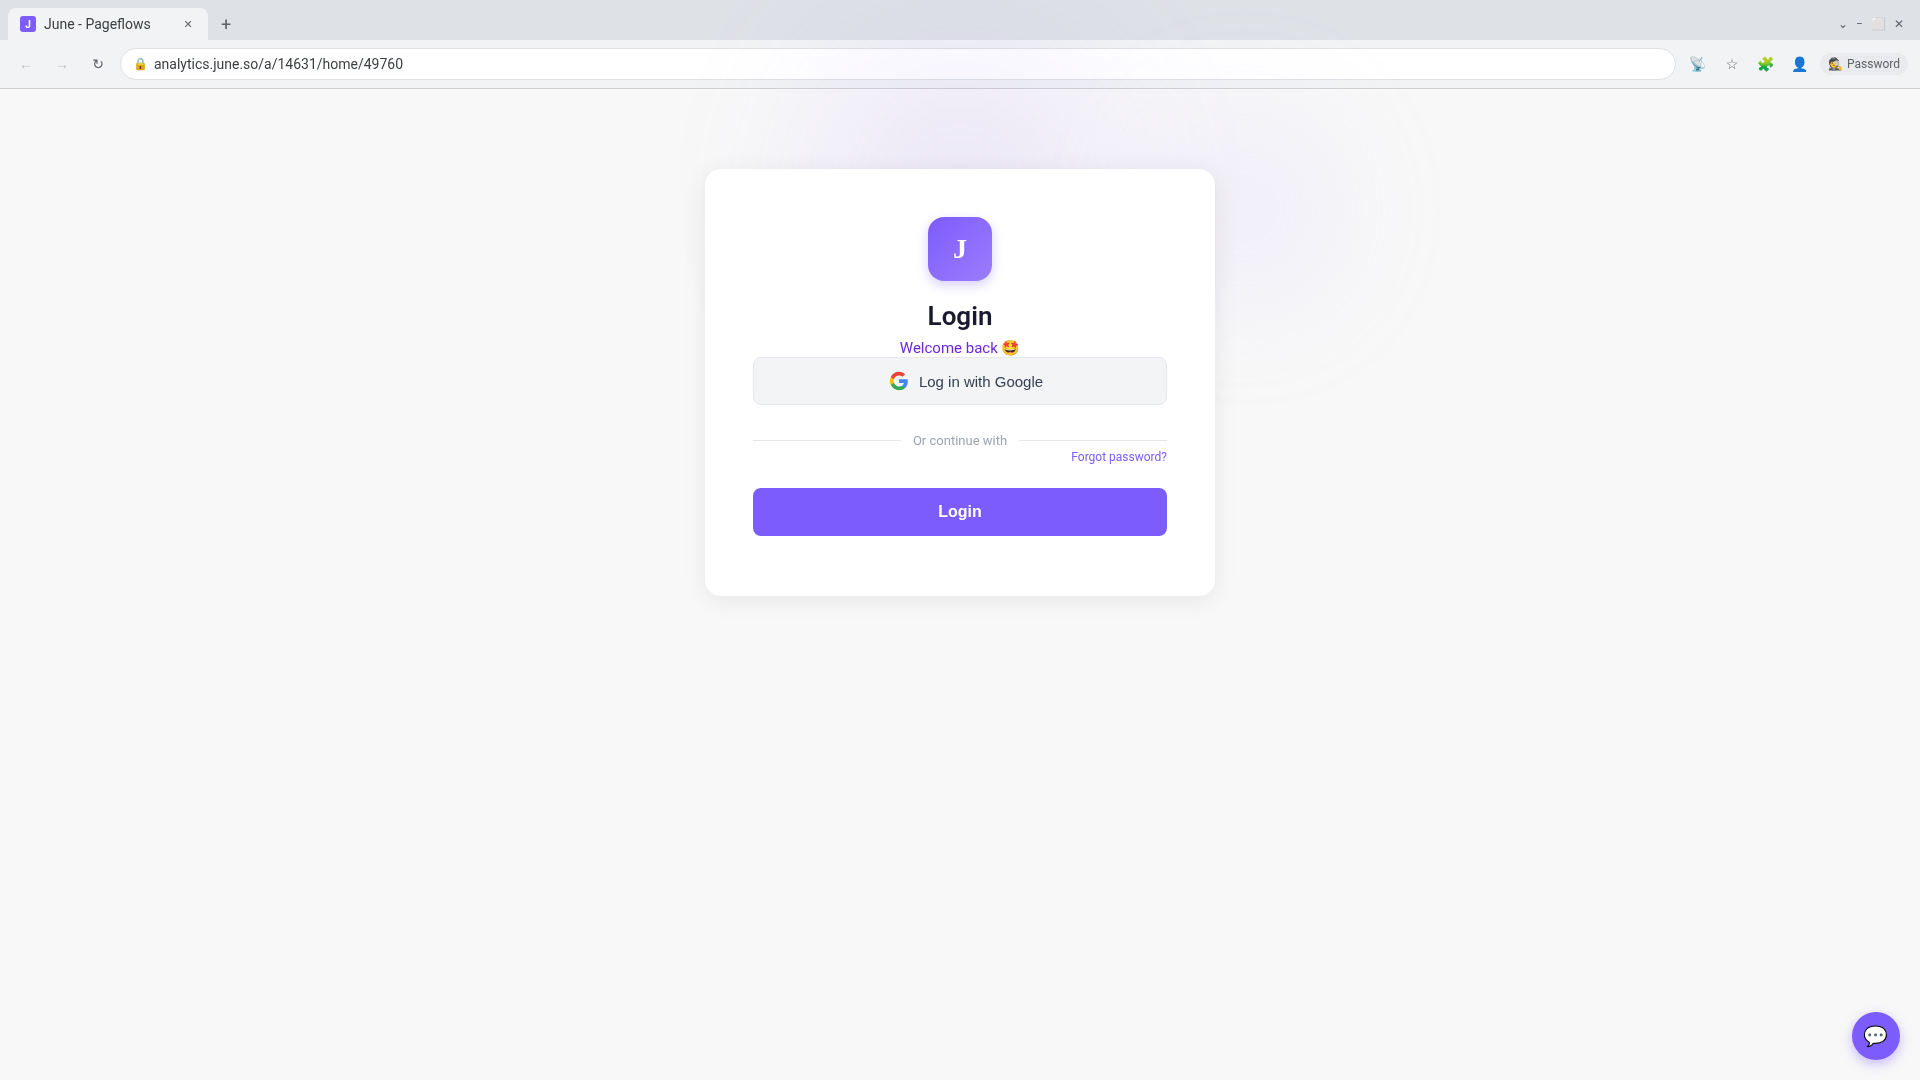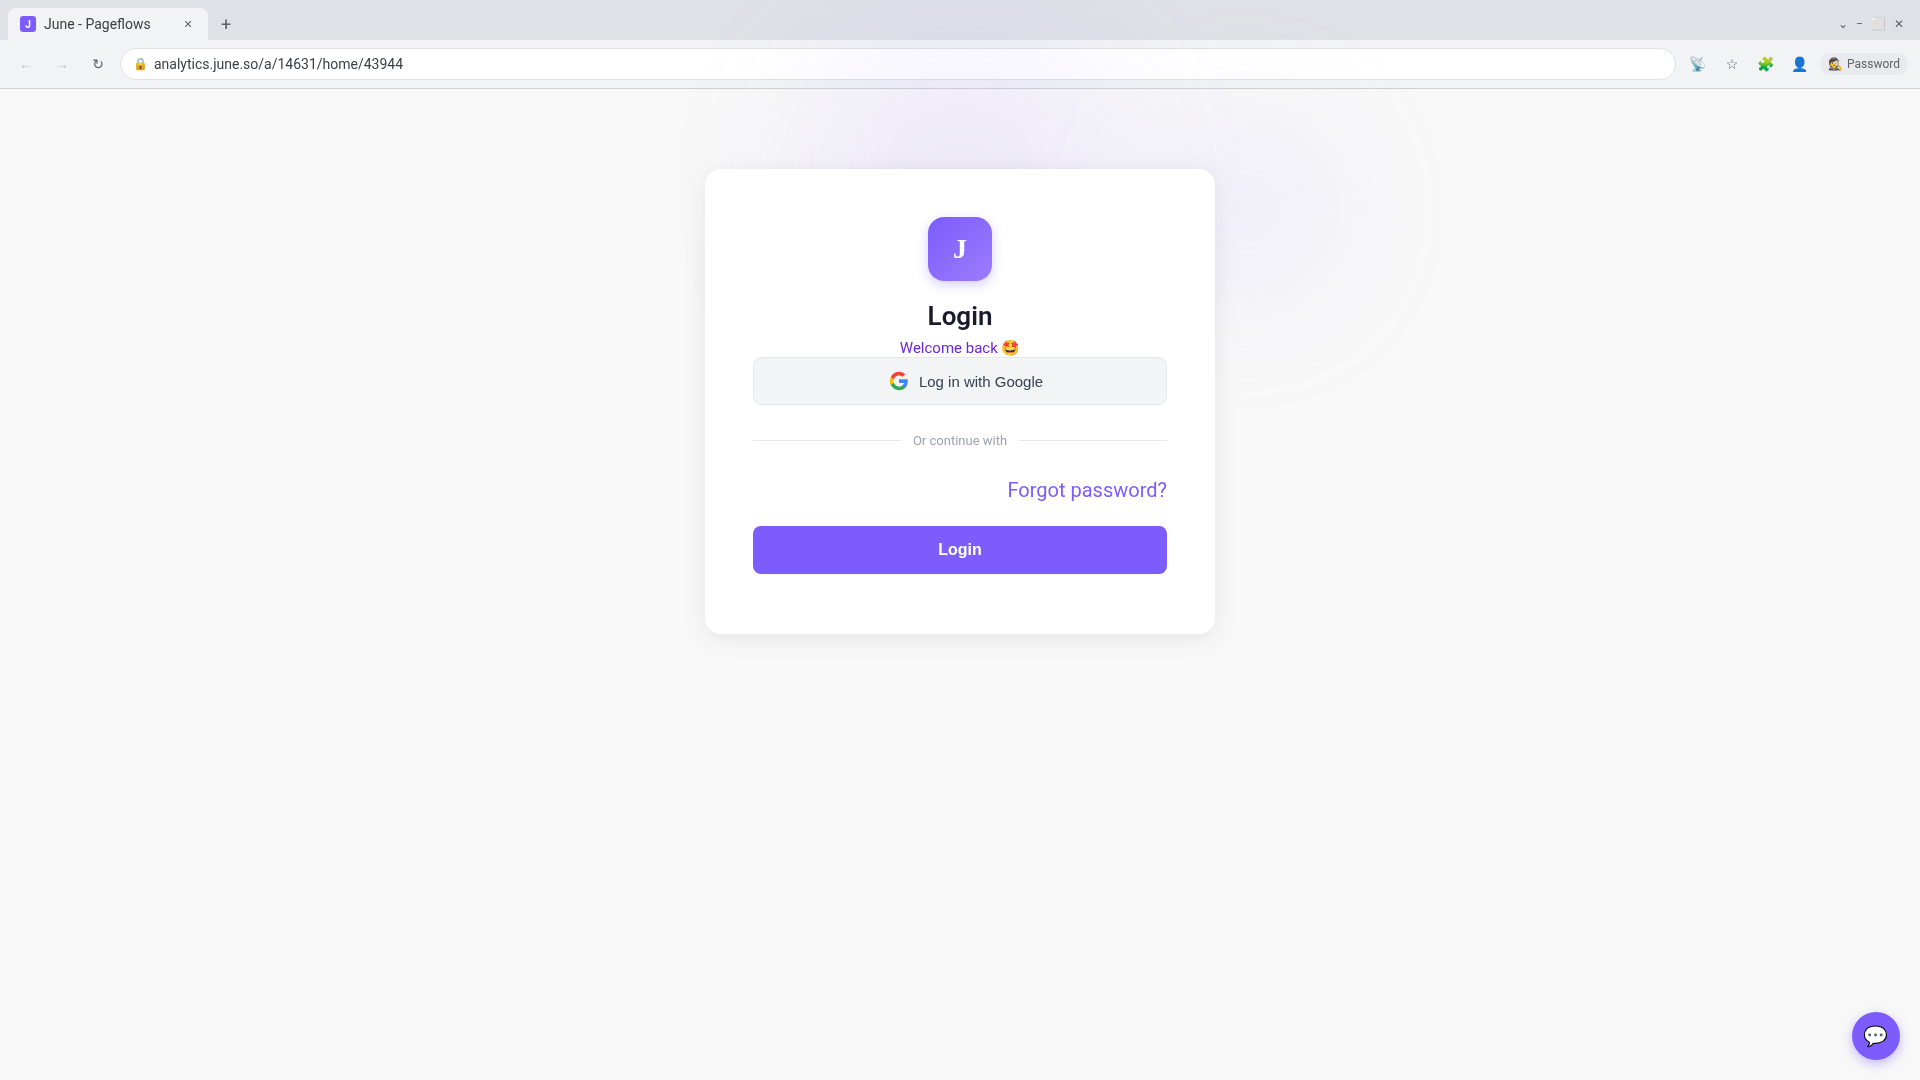--- a/index.html
+++ b/index.html
@@ -293,21 +293,21 @@
     .google-icon {
       width: 20px;
       height: 20px;
     }
 
     .divider {
       width: 100%;
       display: flex;
       align-items: center;
       gap: 12px;
-      margin-bottom: 40px;
+      margin-bottom: 12px;
     }
 
     .divider-line {
       flex: 1;
       height: 1px;
       background: #e5e7eb;
     }
 
     .divider-text {
       font-size: 13px;
@@ -342,21 +342,21 @@
 
     .forgot-password {
       width: 100%;
       display: flex;
       justify-content: flex-end;
       margin-top: -10px;
       margin-bottom: 24px;
     }
 
     .forgot-link {
-      font-size: 20px;
+      font-size: 12px;
       color: #7c5cfc;
       text-decoration: none;
       cursor: pointer;
     }
 
     .login-btn {
       width: 100%;
       height: 48px;
       background: #7c5cfc;
       border: none;
@@ -418,21 +418,21 @@
     </button>
     <button class="nav-btn disabled">
       <span>→</span>
     </button>
     <button class="nav-btn">
       <span>↻</span>
     </button>
 
     <div class="address-bar">
       <span class="address-bar-lock">🔒</span>
-      <span class="address-text">analytics.june.so/a/14631/home/43944</span>
+      <span class="address-text">analytics.june.so/a/14631/home/49760</span>
     </div>
 
     <div class="toolbar-actions">
       <div class="toolbar-icon">📡</div>
       <div class="toolbar-icon">☆</div>
       <div class="toolbar-icon">🧩</div>
       <div class="toolbar-icon">👤</div>
       <div class="incognito-badge">
         <span>🕵️</span>
         <span>Password</span>

